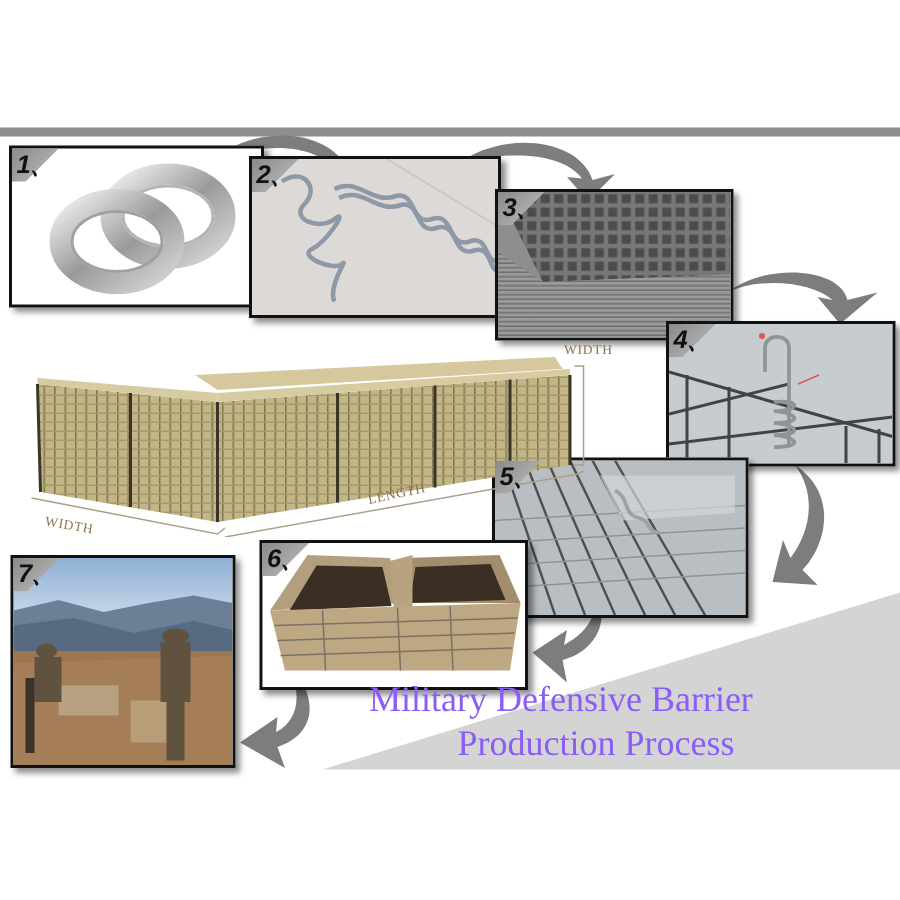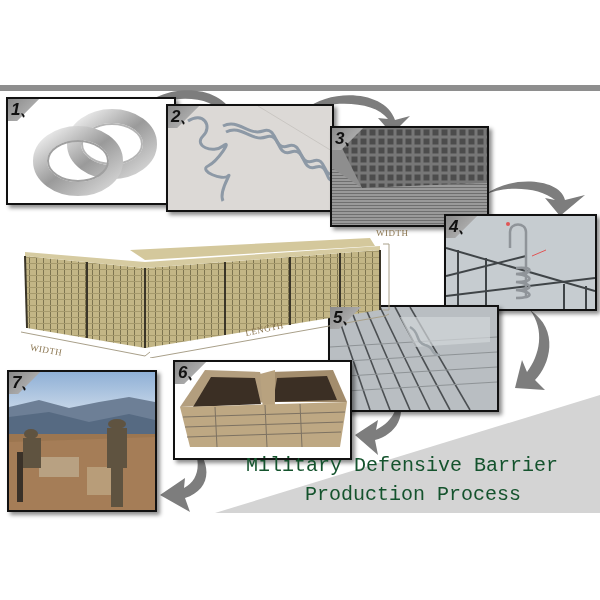--- a/index.html
+++ b/index.html
@@ -6,21 +6,21 @@
   body { width:600px; height:600px; position:relative; overflow:hidden; font-family:"Liberation Sans", sans-serif; }
   .abs { position:absolute; }
   .topbar { left:0; top:85px; width:600px; height:6px; background:#8e8e8e; }
   .wedge { left:0; top:0; width:600px; height:600px; }
   .frame { position:absolute; border:2px solid #111; box-shadow:3px 3px 4px rgba(0,0,0,0.45); overflow:hidden; background:#fff; }
   .frame svg.art { position:absolute; left:0; top:0; width:100%; height:100%; }
   .step-tab { position:absolute; left:0; top:0; width:34px; height:22px; background:linear-gradient(135deg,#8a8a8a 0%,#a9a9a9 55%,rgba(255,255,255,0) 56%); z-index:2; }
   .step-num { position:absolute; left:3px; top:-1px; font-family:"Liberation Sans", sans-serif; font-style:italic; font-weight:bold; font-size:17px; color:#111; z-index:3; letter-spacing:-1px; }
   .arrows { left:0; top:0; width:600px; height:600px; pointer-events:none; }
   .dim { position:absolute; font-family:"Liberation Serif", serif; font-size:9px; color:#8a7550; letter-spacing:0.5px; }
-  .title { position:absolute; font-family:Liberation Mono, monospace; font-size:20px; color:#14532d; white-space:nowrap; }
+  .title { position:absolute; font-family:Liberation Serif, serif; font-size:24px; color:#8b5cf6; white-space:nowrap; }
 </style>
 </head>
 <body>
 
 <svg class="abs wedge" viewBox="0 0 600 600">
   <polygon points="215,513 600,395 600,513" fill="#d4d4d4"></polygon>
 </svg>
 
 <div class="abs topbar"></div>
 

